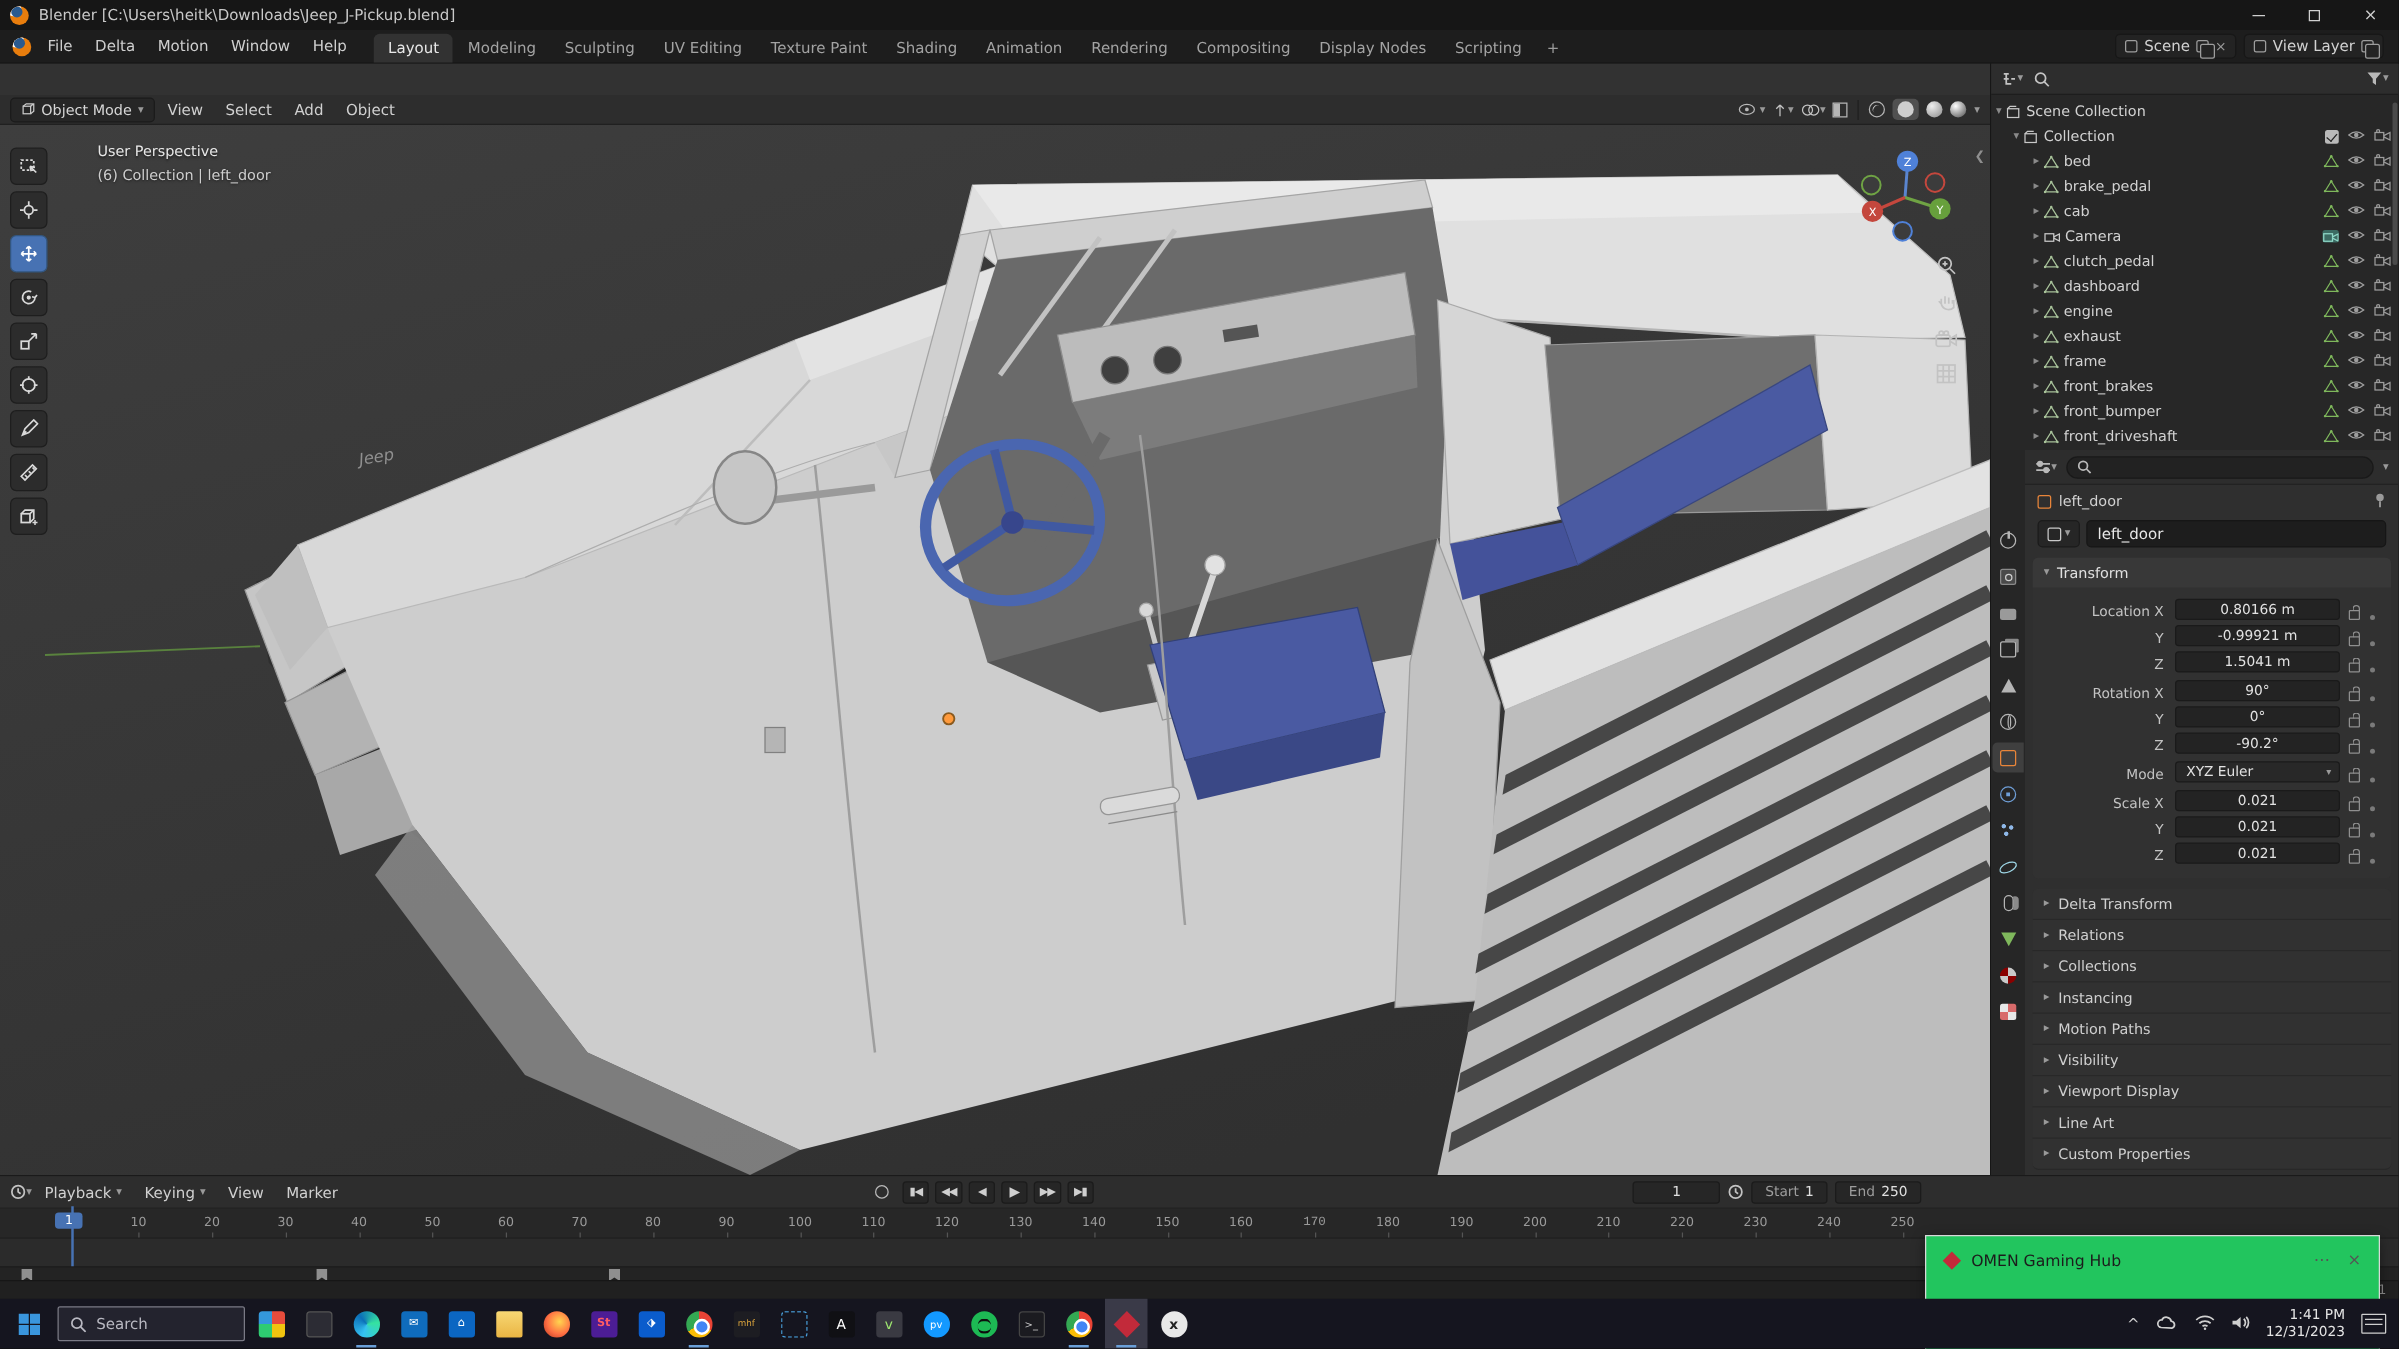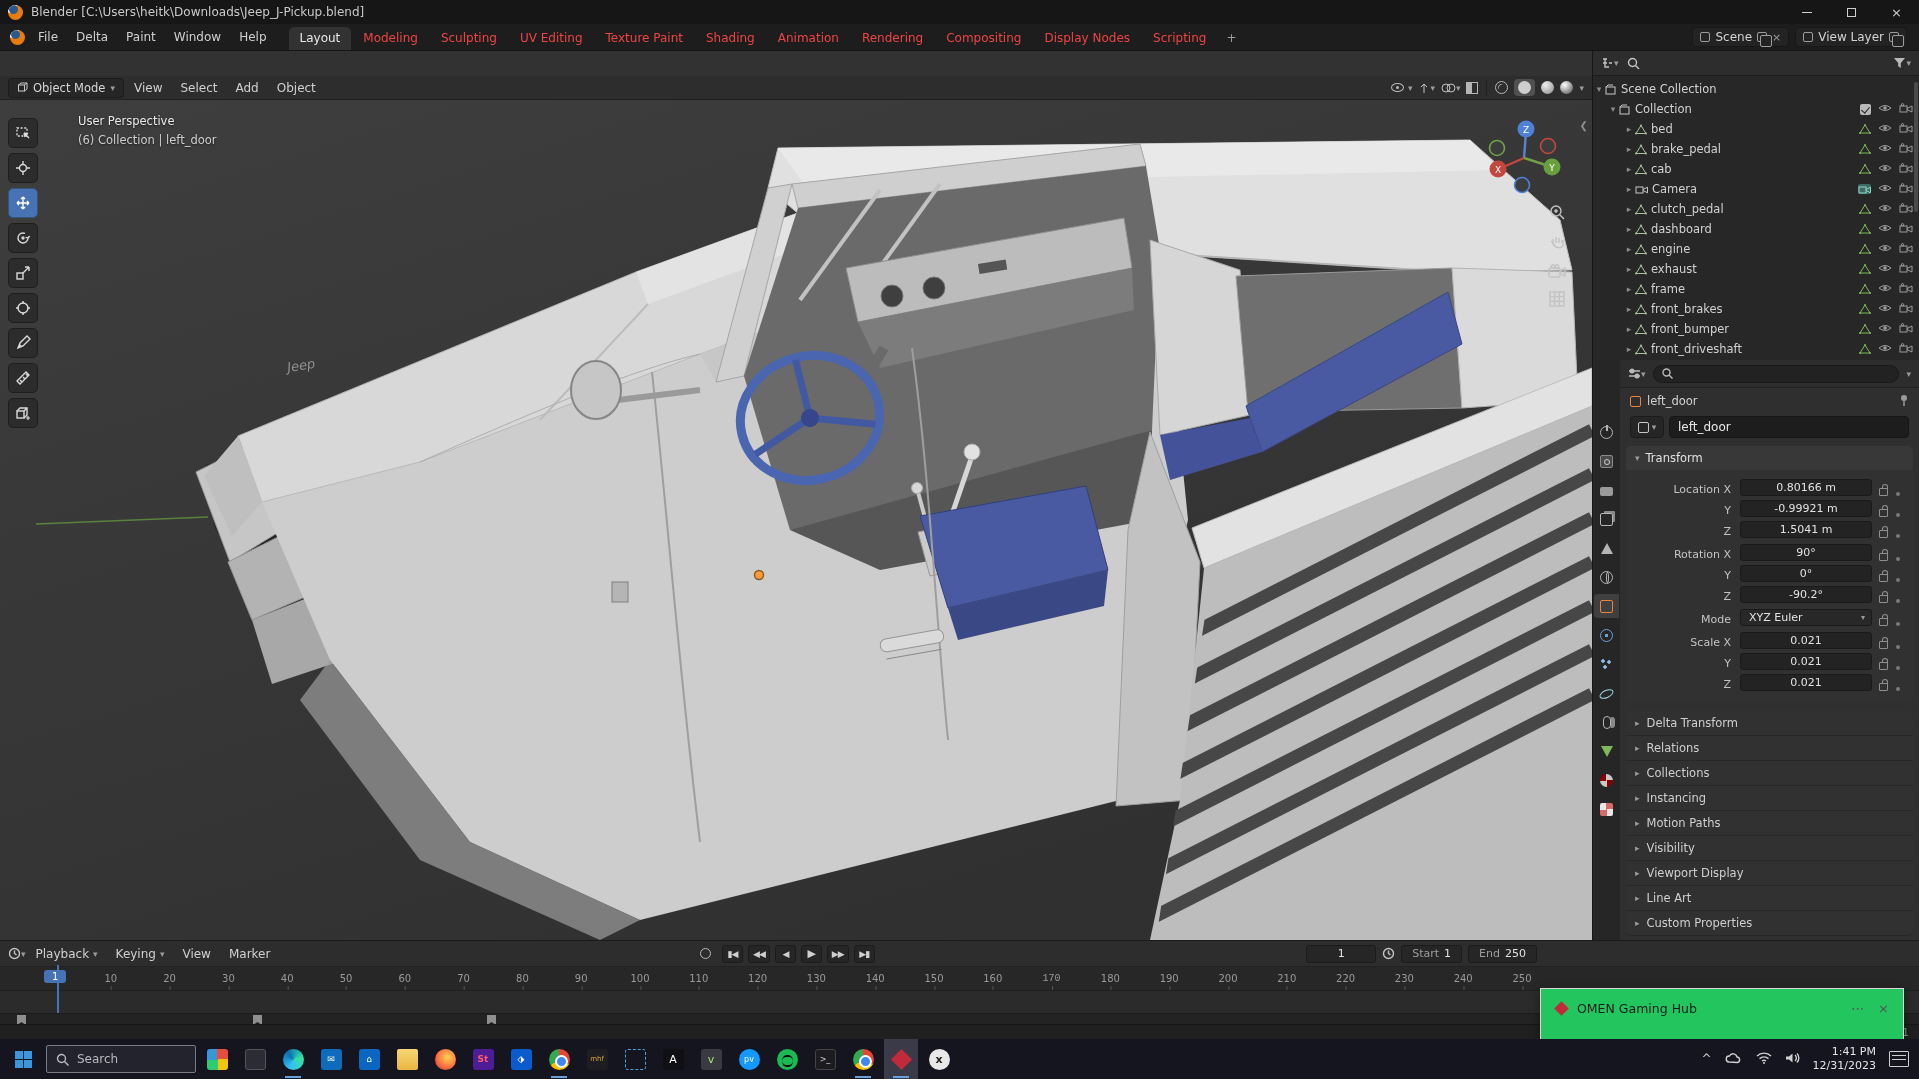--- a/index.html
+++ b/index.html
@@ -17,21 +17,21 @@
 .win-btn{width:45px;height:100%;display:flex;align-items:center;justify-content:center;color:#cfcfcf;font-size:13px}
 .win-min-glyph{display:inline-block;width:10px;border-bottom:1px solid #cfcfcf}
 .win-max-glyph{display:inline-block;width:9px;height:9px;border:1px solid #cfcfcf}
 
 
 .menubar{position:absolute;top:24px;left:0;right:0;height:27px;background:#1d1d1d;
   display:flex;align-items:center;padding:0 6px;gap:2px;border-bottom:1px solid #151515}
 .mb-icon{width:22px;display:flex;justify-content:center;align-items:center}
 .menu-item{padding:3px 8px;border-radius:3px;color:#cfcfcf}
 .tabs{display:flex;margin-left:12px;gap:1px;align-self:flex-end}
-.tab{padding:4px 11px 5px;border-radius:5px 5px 0 0;color:#ef4444;font-size:12px;white-space:nowrap}
+.tab{padding:4px 11px 5px;border-radius:5px 5px 0 0;color:#a3a3a3;font-size:12px;white-space:nowrap}
 .tab.active{background:#323232;color:#e8e8e8}
 .tab-add{padding:4px 8px;color:#9c9c9c}
 .mb-right{margin-left:auto;display:flex;align-items:center;gap:6px;padding-right:6px}
 .sel-chip{display:flex;align-items:center;gap:5px;background:#232323;border:1px solid #171717;border-radius:4px;padding:2px 7px;color:#d2d2d2}
 .mini-sq{width:10px;height:10px;border:1px solid #9d9d9d;border-radius:2px;position:relative}
 .mini-sq.layers::after{content:"";position:absolute;left:2px;top:2px;width:10px;height:10px;border:1px solid #9d9d9d;border-radius:2px;background:#232323}
 .x-glyph{color:#9a9a9a;font-size:11px}
 
 
 .toolrow{position:absolute;top:51px;left:0;width:1592px;height:25px;background:#2d2d2d;
@@ -243,21 +243,21 @@
 
   <div class="menubar">
     <span class="mb-icon">
         <span class="blender-logo"></span>
       </span>
 
       <span class="menu-item">File</span>
 
       <span class="menu-item">Delta</span>
 
-      <span class="menu-item">Paint</span>
+      <span class="menu-item">Motion</span>
 
       <span class="menu-item">Window</span>
 
       <span class="menu-item">Help</span>
 
     <div class="tabs">
 
         <span class="tab active">Layout</span>
 
         <span class="tab normal">Modeling</span>

